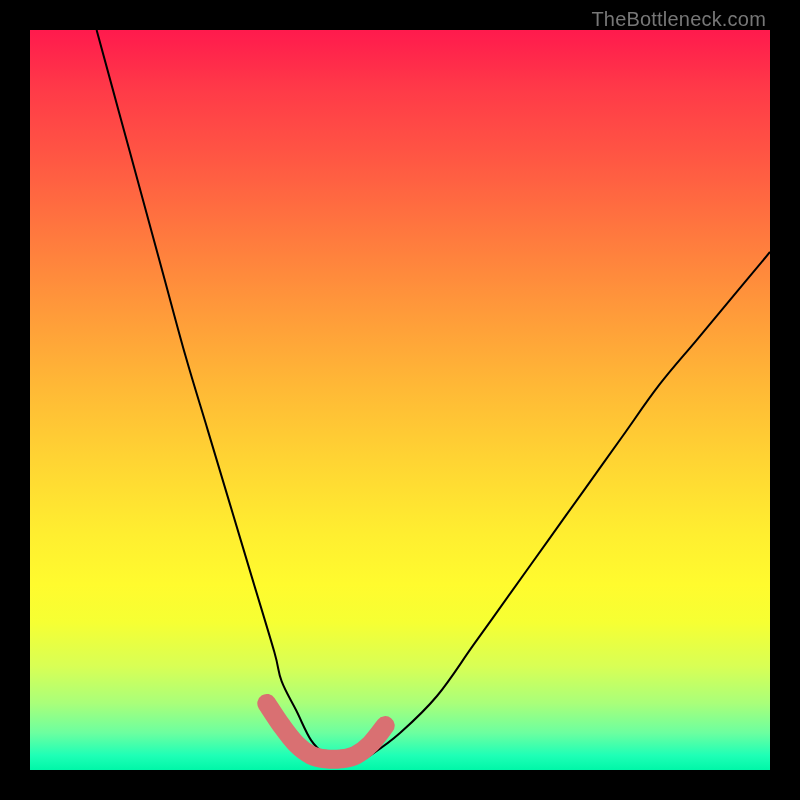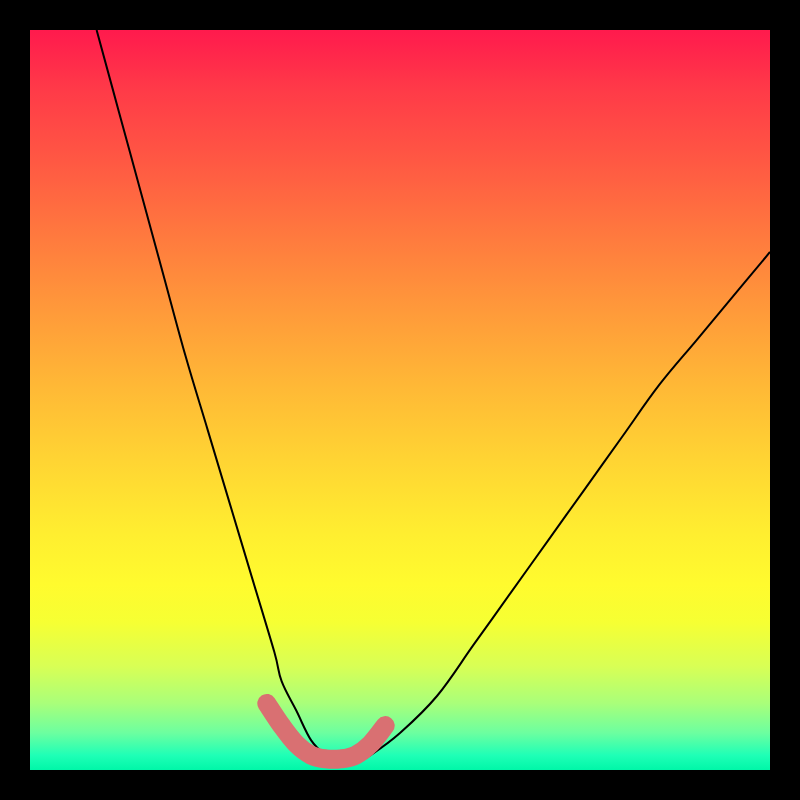--- a/index.html
+++ b/index.html
@@ -71,13 +71,14 @@
 </head>
 <body>
 
 <div class="frame">
   <div class="plot">
     <svg id="svg" width="740" height="740" viewBox="0 0 740 740">
       <path id="curve-path" class="curve" d="M 66.60 0.00 C 70.60 14.65, 80.81 52.10, 88.80 81.40 C 96.79 110.70, 103.01 133.50, 111.00 162.80 C 118.99 192.10, 125.21 214.90, 133.20 244.20 C 141.19 273.50, 147.41 297.63, 155.40 325.60 C 163.39 353.57, 169.61 372.96, 177.60 399.60 C 185.59 426.24, 191.81 446.96, 199.80 473.60 C 207.79 500.24, 214.01 520.96, 222.00 547.60 C 229.99 574.24, 238.87 602.95, 244.20 621.60 C 249.53 640.25, 247.60 640.54, 251.60 651.20 C 255.60 661.86, 261.07 670.14, 266.40 680.80 C 271.73 691.46, 275.87 702.41, 281.20 710.40 C 286.53 718.39, 290.67 721.20, 296.00 725.20 C 301.33 729.20, 305.47 731.27, 310.80 732.60 C 316.13 733.93, 320.27 733.93, 325.60 732.60 C 330.93 731.27, 332.41 730.53, 340.40 725.20 C 348.39 719.87, 358.01 713.66, 370.00 703.00 C 381.99 692.34, 393.68 681.98, 407.00 666.00 C 420.32 650.02, 430.68 632.85, 444.00 614.20 C 457.32 595.55, 467.68 581.05, 481.00 562.40 C 494.32 543.75, 504.68 529.25, 518.00 510.60 C 531.32 491.95, 541.68 477.45, 555.00 458.80 C 568.32 440.15, 578.68 425.65, 592.00 407.00 C 605.32 388.35, 615.68 372.52, 629.00 355.20 C 642.32 337.88, 652.68 326.78, 666.00 310.80 C 679.32 294.82, 689.68 282.38, 703.00 266.40 C 716.32 250.42, 733.34 229.99, 740.00 222.00"></path>
       <path id="highlight-path" class="bottom-arc" d="M 236.80 673.40 C 239.46 677.40, 246.27 688.27, 251.60 695.60 C 256.93 702.93, 261.07 708.77, 266.40 714.10 C 271.73 719.43, 275.87 722.54, 281.20 725.20 C 286.53 727.86, 290.67 728.23, 296.00 728.90 C 301.33 729.57, 305.47 729.57, 310.80 728.90 C 316.13 728.23, 320.27 727.86, 325.60 725.20 C 330.93 722.54, 335.07 719.43, 340.40 714.10 C 345.73 708.77, 352.54 698.93, 355.20 695.60" stroke="#d97072"></path>
     </svg>
   </div>
+  <div class="watermark">TheBottleneck.com</div>
 </div>
 
 </body></html>

